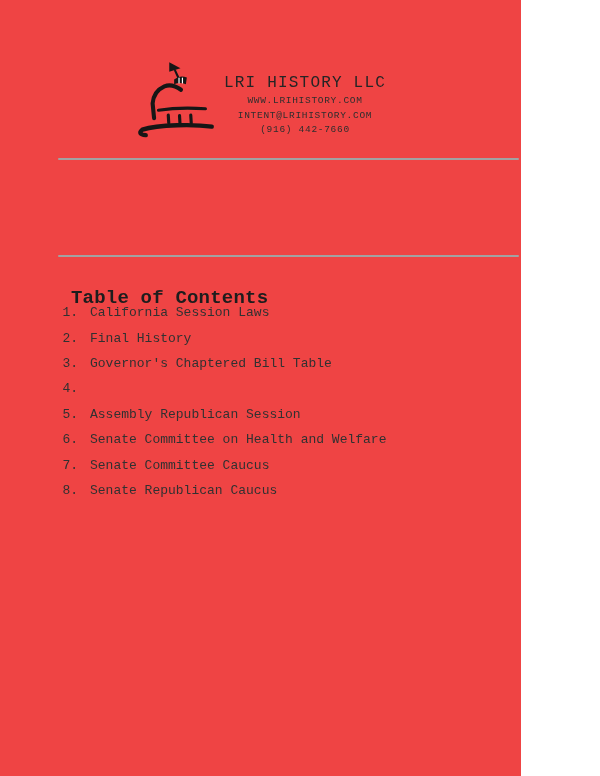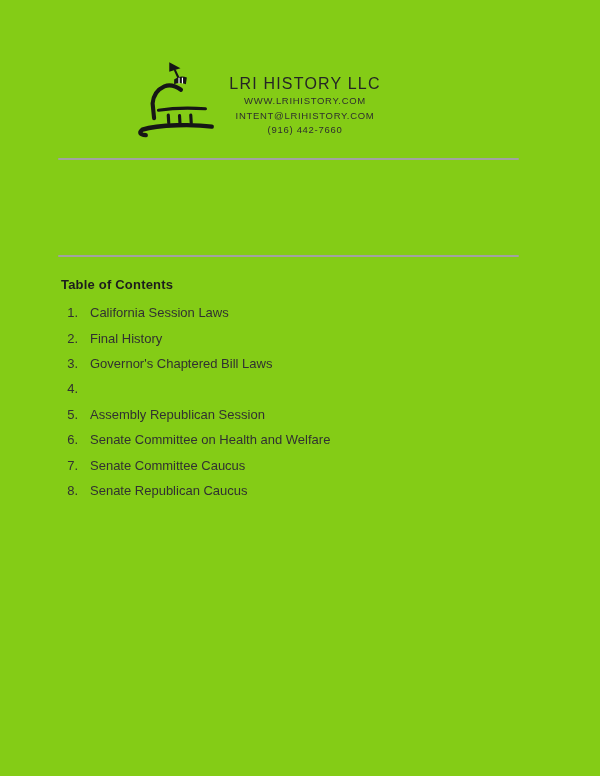--- a/index.html
+++ b/index.html
@@ -2,24 +2,24 @@
 <html><head>
 <meta charset="utf-8">
 <style>
   html, body {
     margin: 0;
     padding: 0;
     background: #ffffff;
   }
   .page {
     position: relative;
-    width: 600px;
+    width: 521px;
     height: 776px;
-    background: #84cc16;
-    font-family: Liberation Sans, sans-serif;
+    background: #ef4444;
+    font-family: Liberation Mono, monospace;
     color: #2b2b2b;
     overflow: hidden;
   }
 
   
   .logo {
     position: absolute;
     left: 136px;
     top: 58px;
     width: 88px;
@@ -71,22 +71,22 @@
     letter-spacing: 0.3px;
     color: #333333;
   }
   .ref-line { white-space: pre; }
 
   
   .toc-heading {
     position: absolute;
     left: 55px;
     top: 271px;
-    margin: 6px;
-    font-size: 13px;
+    margin: 16px;
+    font-size: 19px;
     font-weight: bold;
     letter-spacing: 0.2px;
     color: #1d1d1d;
   }
   .toc-list {
     position: absolute;
     left: 55px;
     top: 300px;
     margin: 0;
     padding: 0;
@@ -150,21 +150,21 @@
     <li class="toc-item">
       <span class="toc-num">1.</span>
       <span class="toc-label">California Session Laws</span>
     </li>
     <li class="toc-item">
       <span class="toc-num">2.</span>
       <span class="toc-label">Final History</span>
     </li>
     <li class="toc-item">
       <span class="toc-num">3.</span>
-      <span class="toc-label">Governor's Chaptered Bill Laws</span>
+      <span class="toc-label">Governor's Chaptered Bill Table</span>
     </li>
     <li class="toc-item">
       <span class="toc-num">4.</span>
     </li>
     <li class="toc-item">
       <span class="toc-num">5.</span>
       <span class="toc-label">Assembly Republican Session</span>
     </li>
     <li class="toc-item">
       <span class="toc-num">6.</span>

